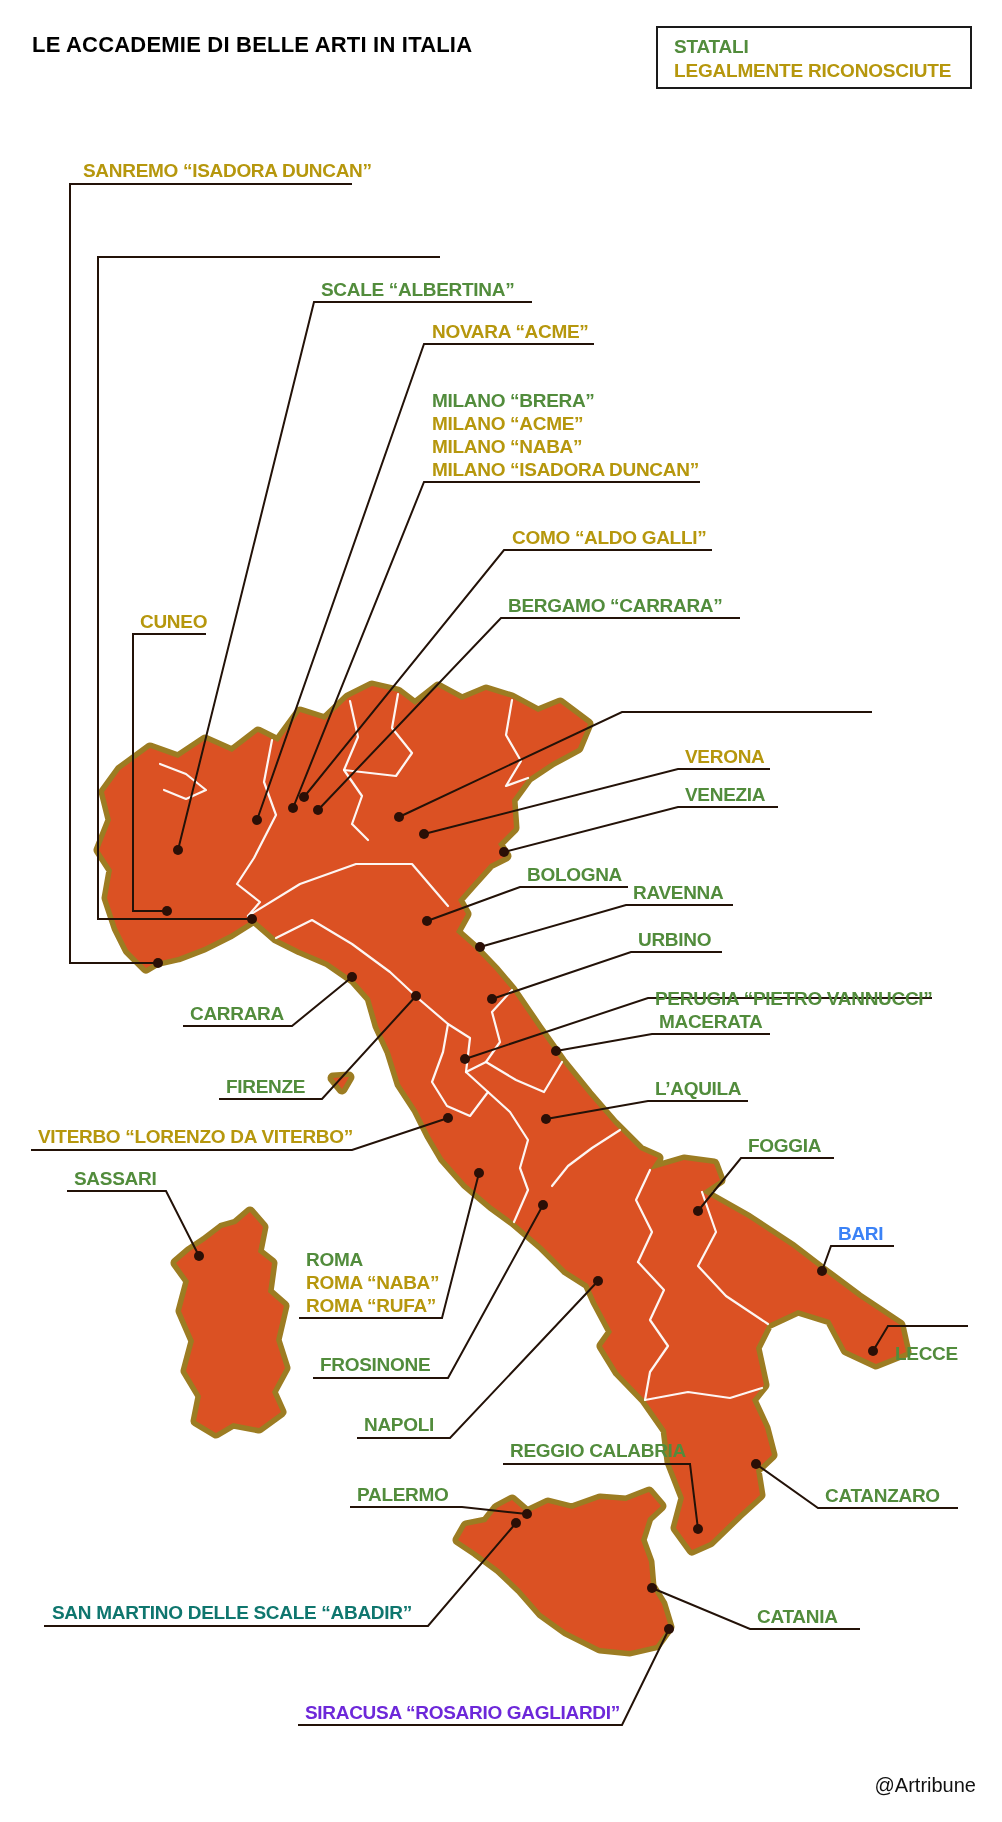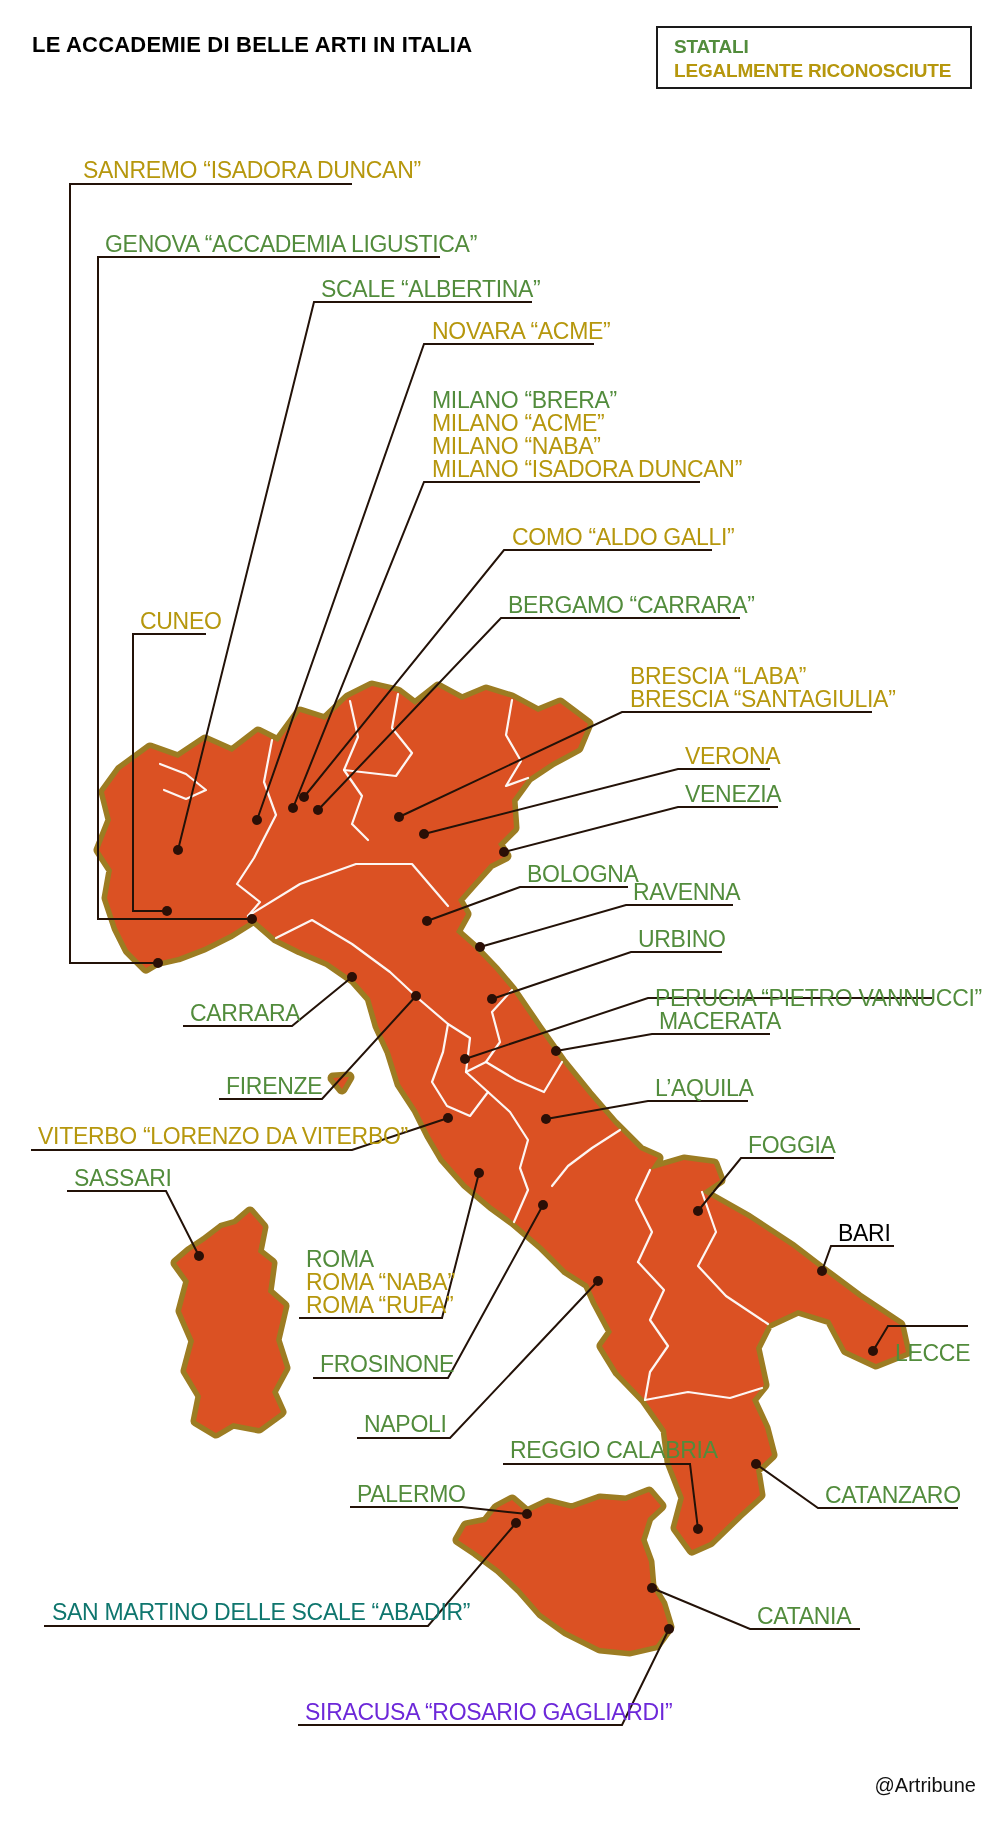--- a/index.html
+++ b/index.html
@@ -17,21 +17,21 @@
     position:absolute;left:32px;top:32px;font-size:22px;font-weight:bold;color:#000;
     letter-spacing:.2px;white-space:nowrap;
   }
   .legend-box{
     position:absolute;left:656px;top:26px;width:316px;height:63px;
     border:2px solid #1a1a1a;background:#fff;box-sizing:border-box;
     padding:7px 0 0 16px;
   }
   .legend-line{font-size:19px;font-weight:bold;line-height:24px;white-space:nowrap;letter-spacing:-.2px;}
   .label{
-    position:absolute;font-weight:normal;font-size:23px;letter-spacing:-.3px;white-space:nowrap;
+    position:absolute;font-weight:bold;font-size:19px;letter-spacing:-.3px;white-space:nowrap;
   }
   .label div{height:23px;line-height:23px;}
   .credit{
     position:absolute;right:26px;top:1774px;font-size:20px;color:#111;font-weight:normal;
   }
 </style>
 </head>
 <body>
 
 <div id="stage">
@@ -151,23 +151,20 @@
 
   <div class="legend-box">
     <div class="legend-line" style="color: rgb(82, 140, 60);">STATALI</div>
     <div class="legend-line" style="color: rgb(182, 151, 13);">LEGALMENTE RICONOSCIUTE</div>
   </div>
 
   <div class="credit">@Artribune</div>
 <div class="label" style="left: 83px; top: 159px;">
       <div style="color: rgb(182, 151, 13);">SANREMO “ISADORA DUNCAN”</div>
     </div>
-    <div class="label" style="left: 105px; top: 233px;">
-      <div style="color: rgb(82, 140, 60);">GENOVA “ACCADEMIA LIGUSTICA”</div>
-    </div>
     <div class="label" style="left: 321px; top: 278px;">
       <div style="color: rgb(82, 140, 60);">SCALE “ALBERTINA”</div>
     </div>
     <div class="label" style="left: 432px; top: 320px;">
       <div style="color: rgb(182, 151, 13);">NOVARA “ACME”</div>
     </div>
     <div class="label" style="left: 432px; top: 389px;">
       <div style="color: rgb(82, 140, 60);">MILANO “BRERA”</div>
       <div style="color: rgb(182, 151, 13);">MILANO “ACME”</div>
       <div style="color: rgb(182, 151, 13);">MILANO “NABA”</div>
@@ -175,24 +172,20 @@
     </div>
     <div class="label" style="left: 512px; top: 526px;">
       <div style="color: rgb(182, 151, 13);">COMO “ALDO GALLI”</div>
     </div>
     <div class="label" style="left: 508px; top: 594px;">
       <div style="color: rgb(82, 140, 60);">BERGAMO “CARRARA”</div>
     </div>
     <div class="label" style="left: 140px; top: 610px;">
       <div style="color: rgb(182, 151, 13);">CUNEO</div>
     </div>
-    <div class="label" style="left: 630px; top: 665px;">
-      <div style="color: rgb(182, 151, 13);">BRESCIA “LABA”</div>
-      <div style="color: rgb(182, 151, 13);">BRESCIA “SANTAGIULIA”</div>
-    </div>
     <div class="label" style="left: 685px; top: 745px;">
       <div style="color: rgb(182, 151, 13);">VERONA</div>
     </div>
     <div class="label" style="left: 685px; top: 783px;">
       <div style="color: rgb(82, 140, 60);">VENEZIA</div>
     </div>
     <div class="label" style="left: 527px; top: 863px;">
       <div style="color: rgb(82, 140, 60);">BOLOGNA</div>
     </div>
     <div class="label" style="left: 633px; top: 881px;">
@@ -224,21 +217,21 @@
     </div>
     <div class="label" style="left: 74px; top: 1167px;">
       <div style="color: rgb(82, 140, 60);">SASSARI</div>
     </div>
     <div class="label" style="left: 306px; top: 1248px;">
       <div style="color: rgb(82, 140, 60);">ROMA</div>
       <div style="color: rgb(182, 151, 13);">ROMA “NABA”</div>
       <div style="color: rgb(182, 151, 13);">ROMA “RUFA”</div>
     </div>
     <div class="label" style="left: 838px; top: 1222px;">
-      <div style="color: #000000;">BARI</div>
+      <div style="color: #3b82f6;">BARI</div>
     </div>
     <div class="label" style="left: 895px; top: 1302px; margin-top: 40px;">
       <div style="color: rgb(82, 140, 60);">LECCE</div>
     </div>
     <div class="label" style="left: 320px; top: 1353px;">
       <div style="color: rgb(82, 140, 60);">FROSINONE</div>
     </div>
     <div class="label" style="left: 364px; top: 1413px;">
       <div style="color: rgb(82, 140, 60);">NAPOLI</div>
     </div>

